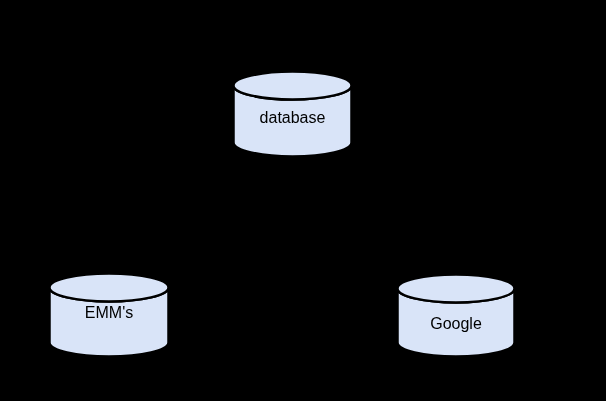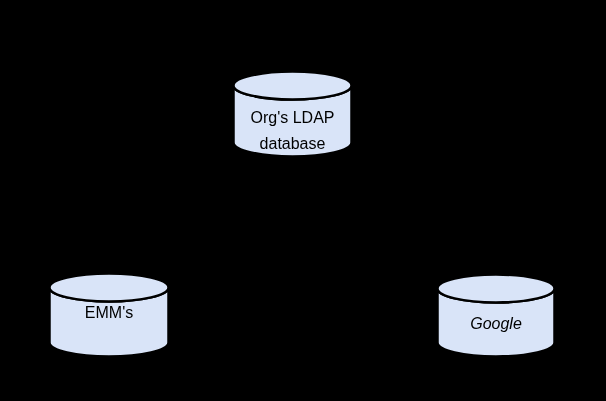--- a/index.html
+++ b/index.html
@@ -40,38 +40,37 @@
     font-size: 16px;
     line-height: 26px;
     color: var(--label-text, #000000);
     white-space: nowrap;
   }
   .label .line { display: block; }
 
   
   .node-ldap   { left: 232px; top: 70px;  width: 121px; height: 88px; }
   .node-emm    { left: 48px;  top: 272px; width: 122px; height: 86px; }
-  .node-google { left: 436px; top: 273px; width: 120px; height: 85px; font-style: italic; }
+  .node-google { left: 396px; top: 273px; width: 120px; height: 85px; }
 
   .node-ldap   .label { top: 35px; }
   .node-emm    .label { top: 28px; }
   .node-google .label { top: 38px; }
 </style>
 </head>
 <body>
 
 <div class="stage">
 
   <div class="node node-ldap">
     <svg class="cyl-svg" viewBox="0 0 121 88" preserveAspectRatio="none" aria-hidden="true">
       <path class="cyl" d="M1.5,15.5 V72.5 A59,14 0 0 0 119.5,72.5 V15.5 A59,14 0 0 1 1.5,15.5 Z"></path>
       <ellipse class="cyl" cx="60.5" cy="15.5" rx="59" ry="14"></ellipse>
     </svg>
     <div class="label">
-      <span class="line">Org's LDAP</span>
       <span class="line">database</span>
     </div>
   </div>
 
   <div class="node node-emm">
     <svg class="cyl-svg" viewBox="0 0 122 86" preserveAspectRatio="none" aria-hidden="true">
       <path class="cyl" d="M1.5,15.5 V70.5 A59.5,14 0 0 0 120.5,70.5 V15.5 A59.5,14 0 0 1 1.5,15.5 Z"></path>
       <ellipse class="cyl" cx="61" cy="15.5" rx="59.5" ry="14"></ellipse>
     </svg>
     <div class="label">

